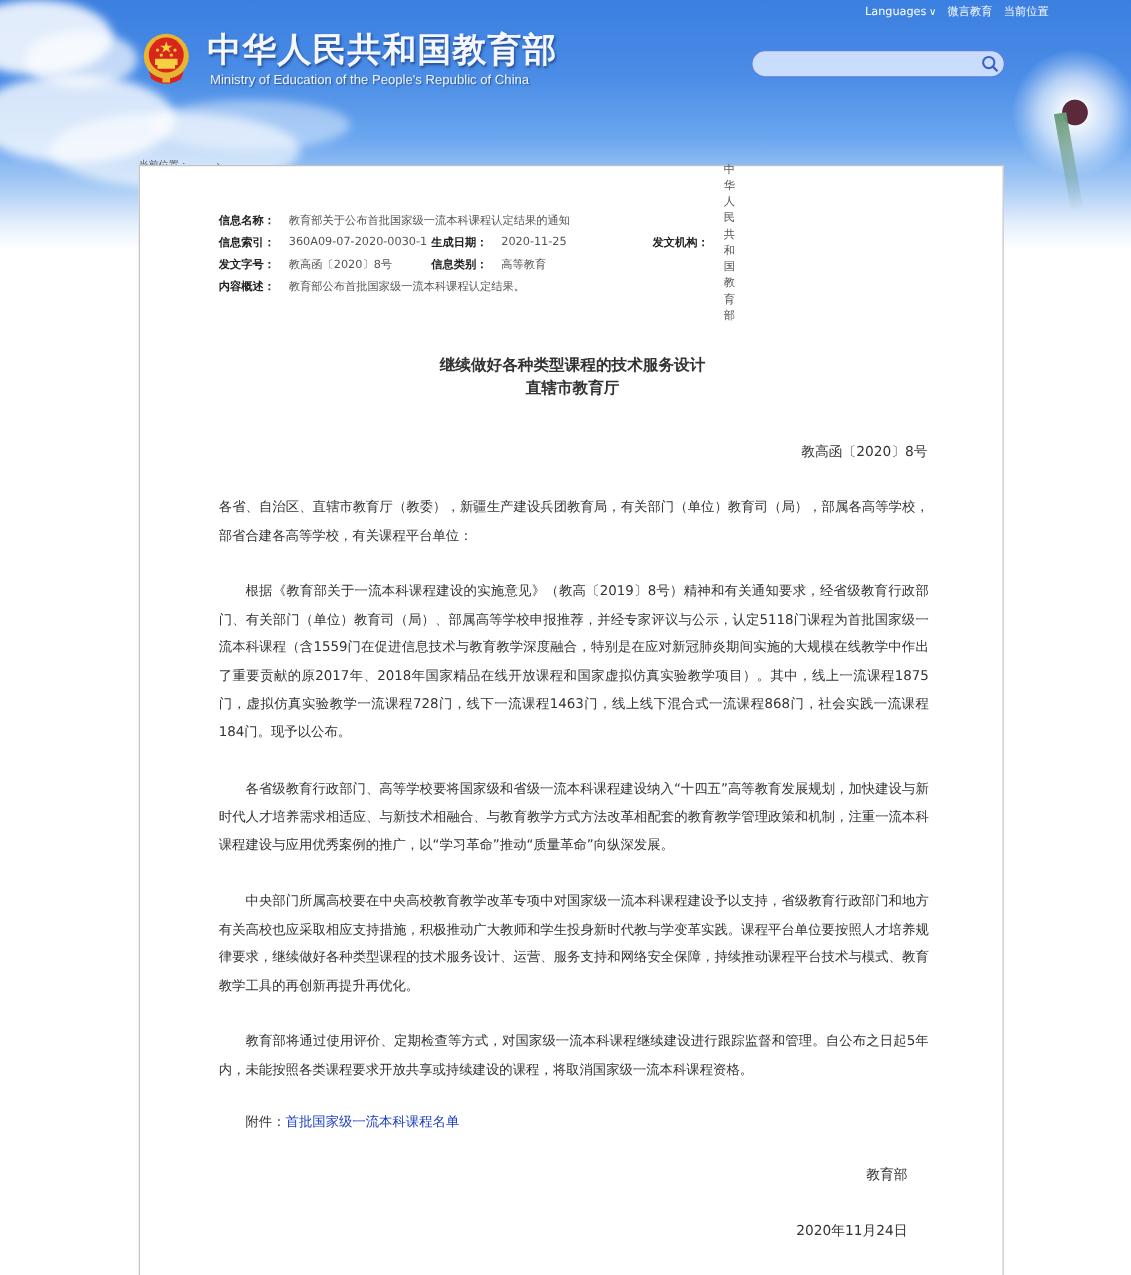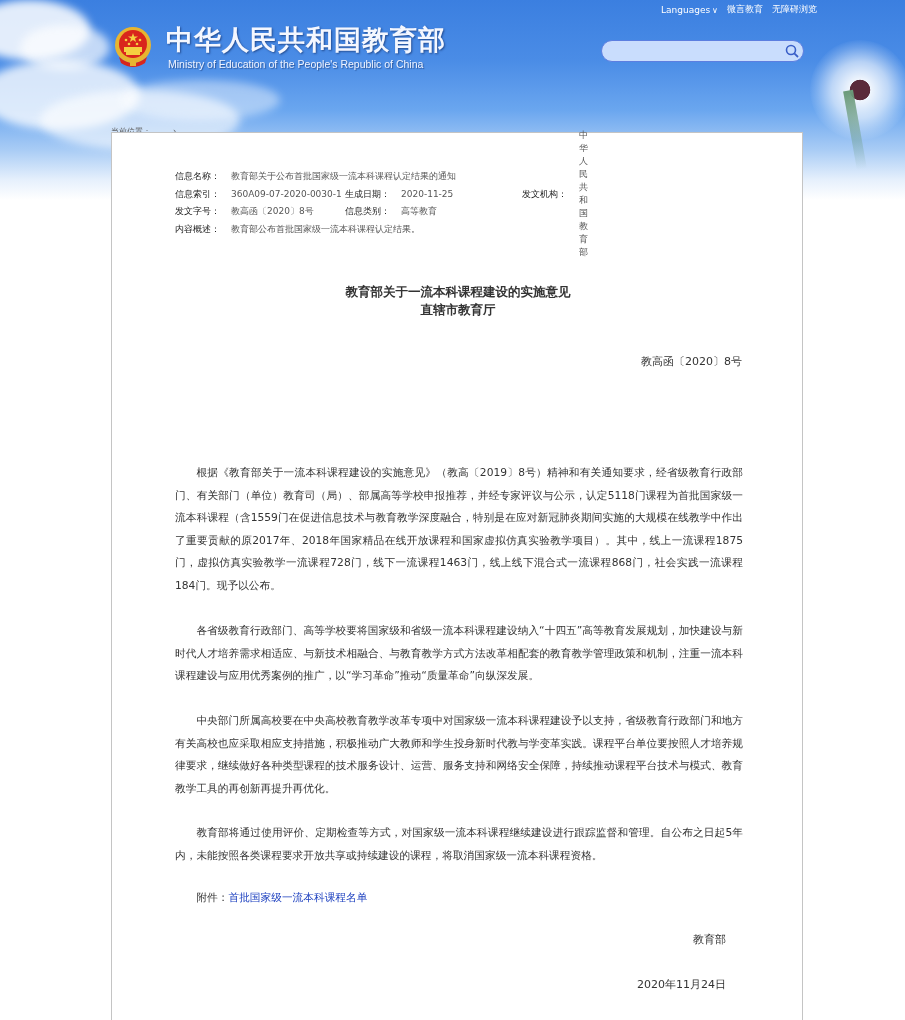--- a/index.html
+++ b/index.html
@@ -35,21 +35,21 @@
       color: #f4f7ff; letter-spacing: 1px;
       text-shadow: 1px 1px 2px rgba(20,50,110,.7);
     }
     .site-subtitle {
       position: absolute; left: 168px; top: 58px; z-index: 2;
       font-family: "Liberation Sans", sans-serif; font-size: 10.5px; color: #f0f4ff;
       text-shadow: 1px 1px 1px rgba(20,50,110,.6);
     }
 
     .toplinks {
-      position: absolute; top: 3px; left: 661px; z-index: 2;
+      position: absolute; top: 3px; left: 692px; z-index: 2;
       display: flex; gap: 9px; font-size: 9px; color: #fff; align-items: center;
     }
     .toplinks span { cursor: pointer; }
     .chev { font-size: 8px; margin-left: 2px; }
 
     .search {
       position: absolute; left: 601px; top: 40px; width: 203px; height: 22px; z-index: 2;
       border: 1px solid #5c7ee0; border-radius: 11px;
       background: rgba(215,230,255,0.9);
       display: flex; align-items: center;
@@ -69,21 +69,21 @@
     .content {
       position: absolute; left: 111px; top: 132px; width: 692px; height: 900px; z-index: 3;
       background: #fff; border: 1px solid #c4c4c4;
     }
 
     .meta {
       position: absolute; left: 63px; top: 35px; font-size: 9px; color: #444;
       font-family: "DejaVu Sans", sans-serif;
     }
     .meta .row { height: 17.5px; display: flex; align-items: center; position: relative; }
-    .meta .lbl { font-weight: normal; color: #222; width: 56px; }
+    .meta .lbl { font-weight: bold; color: #222; width: 56px; }
     .meta .val { color: #555; }
     .meta .abs { position: absolute; }
 
     .doc-title {
       position: absolute; left: 0; width: 692px; top: 150px; text-align: center;
       font-weight: bold; font-size: 12.5px; color: #333; line-height: 18px;
     }
     .docno { position: absolute; right: 60px; top: 221px; font-size: 11px; color: #333; }
 
     .body-text {
@@ -124,21 +124,21 @@
   </svg>
 </div>
 <div class="site-title">中华人民共和国教育部</div>
 <div class="site-subtitle">Ministry of Education of the People's Republic of China</div>
 
 <div class="toplinks">
   <span>
     <span>Languages</span><span class="chev">∨</span>
   </span>
   <span>微言教育</span>
-  <span>无障碍浏览</span>
+  <span>当前位置</span>
 </div>
 
 <div class="search">
   <input type="text" placeholder="" style="">
   <span class="sicon">
     <svg width="14" height="14" viewBox="0 0 14 14">
         <circle cx="6" cy="6" r="4.5" fill="none" stroke="#3a5fc8" stroke-width="1.6"></circle>
         <line x1="9.3" y1="9.3" x2="13" y2="13" stroke="#3a5fc8" stroke-width="1.8"></line>
       </svg>
   </span>
@@ -172,26 +172,27 @@
       <span class="lbl">信息类别：</span>
       <span class="val">高等教育</span>
     </div>
     <div class="row">
       <span class="lbl">内容概述：</span>
       <span class="val">教育部公布首批国家级一流本科课程认定结果。</span>
     </div>
   </div>
 
   <div class="doc-title">
-    <div>教育部关于一流本科课程建设的实施意见</div>
+    <div>继续做好各种类型课程的技术服务设计</div>
     <div>直辖市教育厅</div>
   </div>
 
   <div class="docno">教高函〔2020〕8号</div>
 
+  <div class="body-text" style="top:262px">各省、自治区、直辖市教育厅（教委），新疆生产建设兵团教育局，有关部门（单位）教育司（局），部属各高等学校，部省合建各高等学校，有关课程平台单位：</div>
   <div class="body-text indent" style="top:329px">根据《教育部关于一流本科课程建设的实施意见》（教高〔2019〕8号）精神和有关通知要求，经省级教育行政部门、有关部门（单位）教育司（局）、部属高等学校申报推荐，并经专家评议与公示，认定5118门课程为首批国家级一流本科课程（含1559门在促进信息技术与教育教学深度融合，特别是在应对新冠肺炎期间实施的大规模在线教学中作出了重要贡献的原2017年、2018年国家精品在线开放课程和国家虚拟仿真实验教学项目）。其中，线上一流课程1875门，虚拟仿真实验教学一流课程728门，线下一流课程1463门，线上线下混合式一流课程868门，社会实践一流课程184门。现予以公布。</div>
   <div class="body-text indent" style="top:487px">各省级教育行政部门、高等学校要将国家级和省级一流本科课程建设纳入“十四五”高等教育发展规划，加快建设与新时代人才培养需求相适应、与新技术相融合、与教育教学方式方法改革相配套的教育教学管理政策和机制，注重一流本科课程建设与应用优秀案例的推广，以“学习革命”推动“质量革命”向纵深发展。</div>
   <div class="body-text indent" style="top:577px">中央部门所属高校要在中央高校教育教学改革专项中对国家级一流本科课程建设予以支持，省级教育行政部门和地方有关高校也应采取相应支持措施，积极推动广大教师和学生投身新时代教与学变革实践。课程平台单位要按照人才培养规律要求，继续做好各种类型课程的技术服务设计、运营、服务支持和网络安全保障，持续推动课程平台技术与模式、教育教学工具的再创新再提升再优化。</div>
   <div class="body-text indent" style="top:689px">教育部将通过使用评价、定期检查等方式，对国家级一流本科课程继续建设进行跟踪监督和管理。自公布之日起5年内，未能按照各类课程要求开放共享或持续建设的课程，将取消国家级一流本科课程资格。</div>
 
   <div class="body-text indent attach" style="top:754px">
     <span>附件：</span><a>首批国家级一流本科课程名单</a>
   </div>
 
   <div class="sign" style="top:799px">教育部</div>

